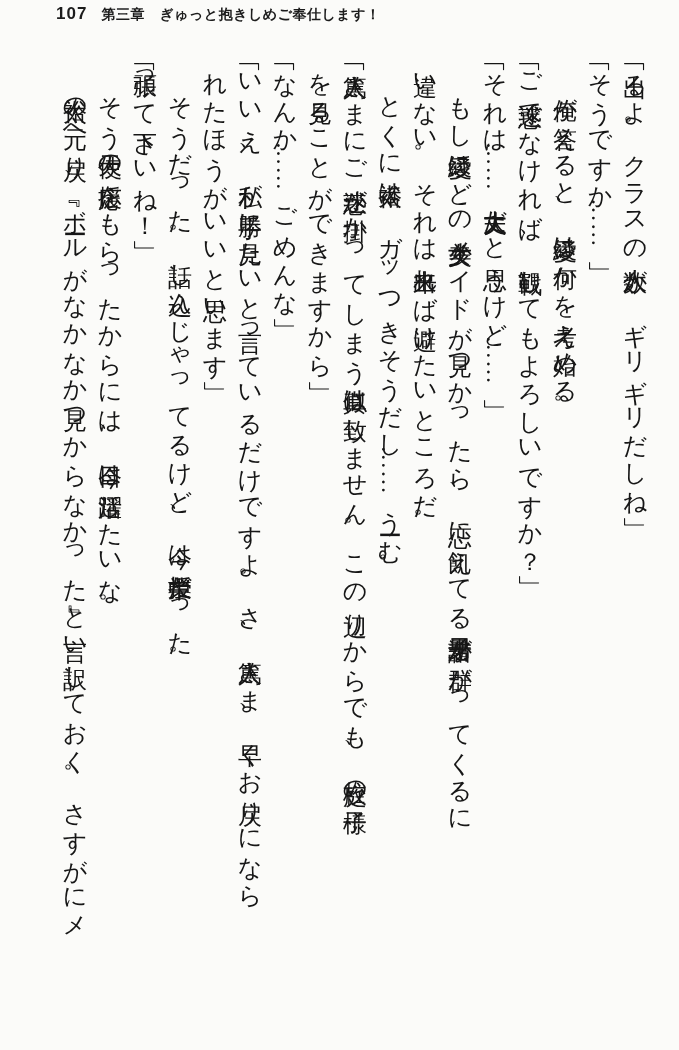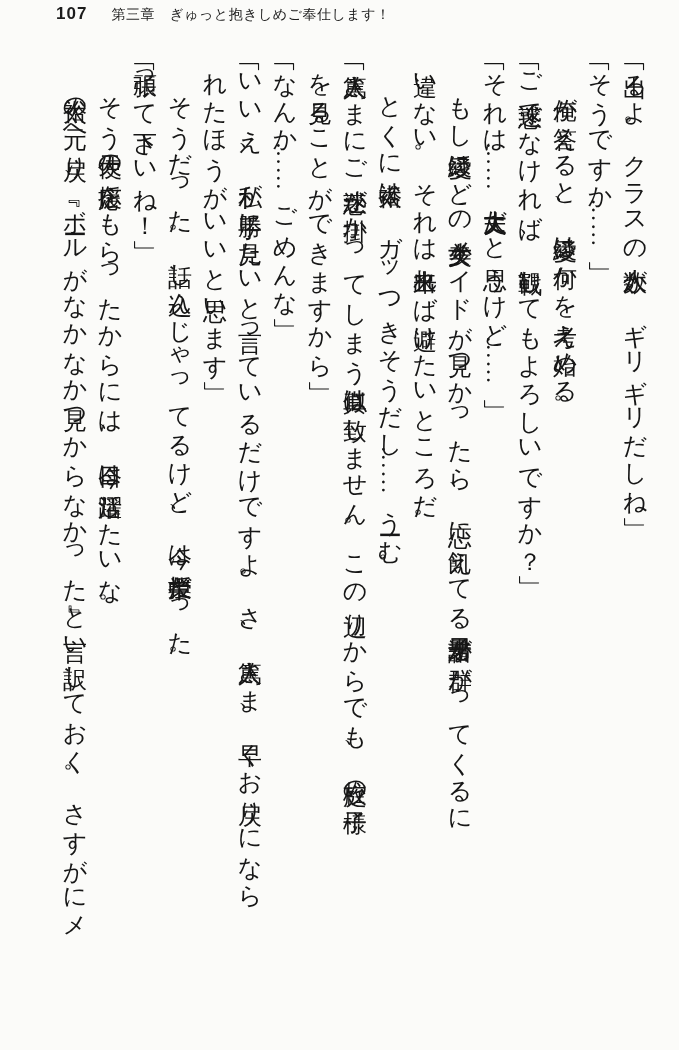--- a/index.html
+++ b/index.html
@@ -18,32 +18,32 @@
     position: absolute;
     inset: 0;
   }
   
   .running-head {
     position: absolute;
     top: 4px;
     left: 56px;
     display: flex;
     align-items: baseline;
-    gap: 24px;
+    gap: 14px;
     font-family: "Liberation Sans", "DejaVu Sans", sans-serif;
     color: #1c1c1c;
   }
   .page-number {
     font-size: 17px;
     font-weight: 600;
     letter-spacing: 1px;
   }
   .chapter-title {
     font-size: 14px;
-    font-weight: 400;
+    font-weight: 700;
     letter-spacing: 0.5px;
   }
   
   .body-text {
     position: absolute;
     top: 56px;
     right: 27px;
     height: 994px;
     writing-mode: vertical-rl;
     text-orientation: mixed;

